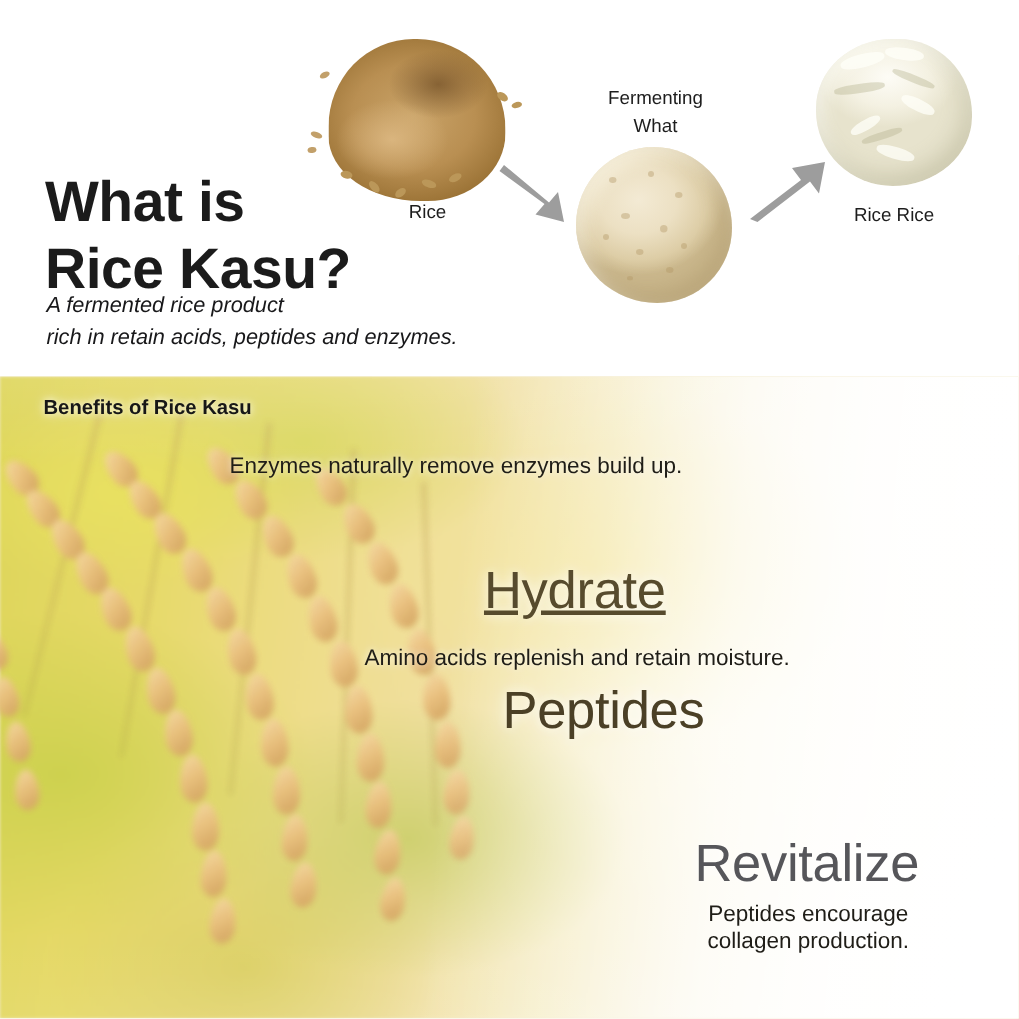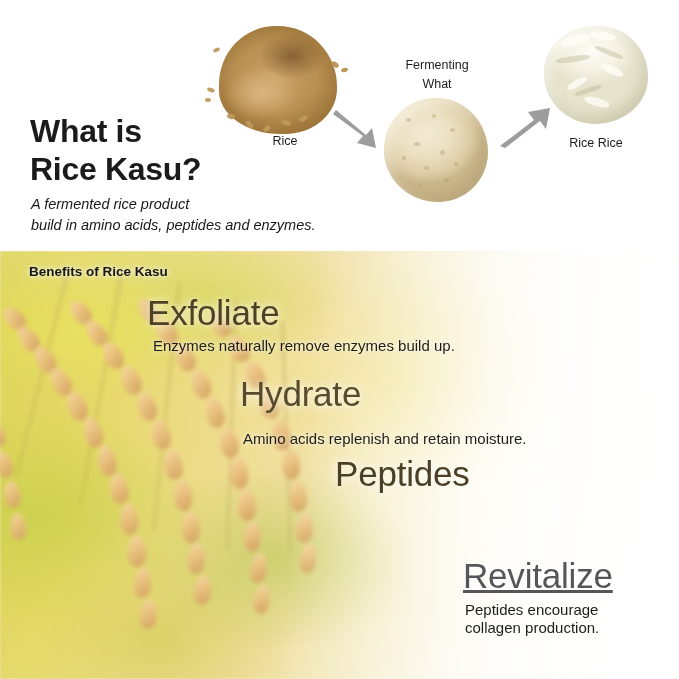--- a/index.html
+++ b/index.html
@@ -25,21 +25,21 @@
     width: 679px;
     height: 251px;
     background: #ffffff;
     overflow: hidden;
   }
 
   .headline {
     position: absolute;
     left: 30px;
     top: 113px;
-    font-size: 32px;
+    font-size: 38px;
     font-weight: bold;
     line-height: 1.18;
     color: #1b1b1b;
     letter-spacing: -0.3px;
     white-space: pre-line;
   }
 
   .subheadline {
     position: absolute;
     left: 31px;
@@ -184,20 +184,21 @@
   }
 
   
   .bottom-section {
     position: absolute;
     left: 0; top: 251px;
     width: 679px;
     height: 428px;
     overflow: hidden;
     background: #f2e8c3;
+    text-align: center;
   }
 
   
   .bg-field {
     position: absolute;
     inset: 0;
     background:
       radial-gradient(ellipse 26% 22% at 12% 18%, rgba(233,226,96,0.85), rgba(233,226,96,0) 70%),
       radial-gradient(ellipse 30% 26% at 30% 10%, rgba(214,215,92,0.75), rgba(214,215,92,0) 72%),
       radial-gradient(ellipse 34% 34% at 6% 62%, rgba(196,206,70,0.70), rgba(196,206,70,0) 74%),
@@ -276,42 +277,42 @@
     white-space: pre-line;
     text-shadow: 0 0 5px rgba(255,255,255,0.70), 0 0 10px rgba(255,255,255,0.45);
   }
 
   
   .b-exfoliate { left: 147px; top: 44px; }
   .b-exfoliate .benefit-head { color: #4e4226; }
   .b-exfoliate .benefit-body { margin-top: 7px; margin-left: 6px; }
 
   .b-hydrate { left: 240px; top: 125px; }
-  .b-hydrate .benefit-head { color: #574b2d; }
+  .b-hydrate .benefit-head { color: #574b2d; text-decoration: underline; }
   .b-hydrate .benefit-body { margin-top: 19px; margin-left: 3px; }
 
   .b-brighten { left: 335px; top: 205px; }
   .b-brighten .benefit-head { color: #4b4026; }
   .b-brighten .benefit-body { margin-top: 8px; margin-left: 2px; }
 
   .b-revitalize { left: 463px; top: 307px; }
-  .b-revitalize .benefit-head { color: #56565a; text-decoration: underline; }
+  .b-revitalize .benefit-head { color: #56565a; }
   .b-revitalize .benefit-body { margin-top: 8px; margin-left: 2px; }
 </style>
 </head>
 <body>
 
 <div class="infographic">
 
   <div class="top-section">
 
     <div class="headline">What is
 Rice Kasu?</div>
     <div class="subheadline">A fermented rice product
-build in amino acids, peptides and enzymes.</div>
+rich in retain acids, peptides and enzymes.</div>
 
     <div class="stage-rice">
       <div class="rice-mound"></div>
       <div class="rice-grain" style="left:8px;  top:26px; width:7px;  height:4px; transform:rotate(-25deg);"></div>
       <div class="rice-grain" style="left:2px;  top:66px; width:8px;  height:4px; transform:rotate(20deg);"></div>
       <div class="rice-grain" style="left:0px;  top:76px; width:6px;  height:4px; transform:rotate(-10deg);"></div>
       <div class="rice-speck" style="left:126px;top:40px; width:8px;  height:5px; transform:rotate(35deg);"></div>
       <div class="rice-speck" style="left:136px;top:46px; width:7px;  height:4px; transform:rotate(-15deg);"></div>
       <div class="rice-speck" style="left:40px; top:100px;width:9px;  height:5px; transform:rotate(48deg);"></div>
       <div class="rice-speck" style="left:58px; top:104px;width:8px;  height:5px; transform:rotate(-38deg);"></div>
@@ -426,21 +427,20 @@
       <div class="stalk-grain" style="left:24px;  top:240px; width:16px; height:27px; transform:rotate(-8deg);"></div>
       <div class="stalk-grain" style="left:30px;  top:272px; width:16px; height:27px; transform:rotate(-4deg);"></div>
     </div>
 
     <div class="bg-fade"></div>
     <div class="bg-fade-v"></div>
 
     <div class="benefits-title">Benefits of Rice Kasu</div>
 
     <div class="benefit b-exfoliate">
-      <div class="benefit-head">Exfoliate</div>
       <div class="benefit-body">Enzymes naturally remove enzymes build up.</div>
     </div>
 
     <div class="benefit b-hydrate">
       <div class="benefit-head">Hydrate</div>
       <div class="benefit-body">Amino acids replenish and retain moisture.</div>
     </div>
 
     <div class="benefit b-brighten">
       <div class="benefit-head">Peptides</div>

